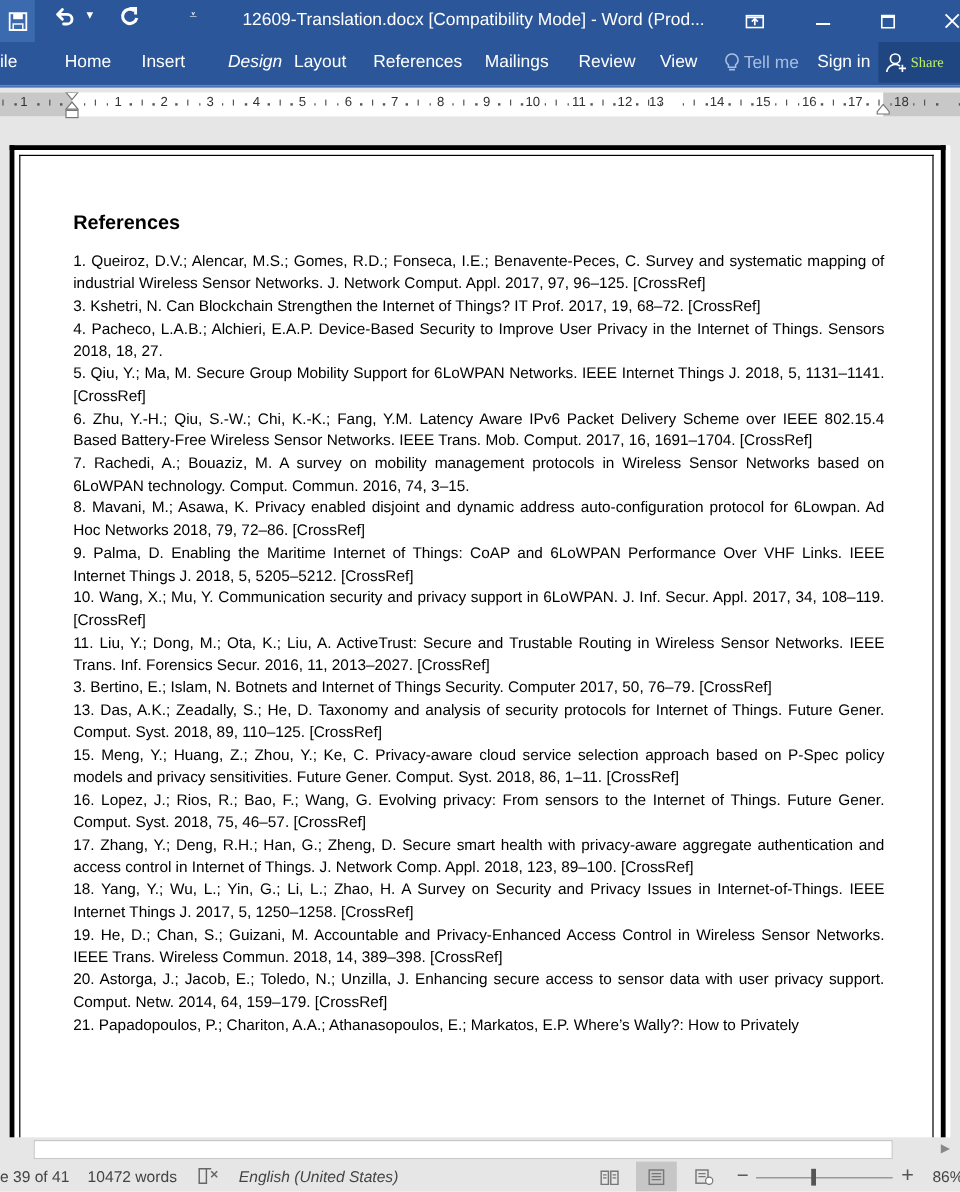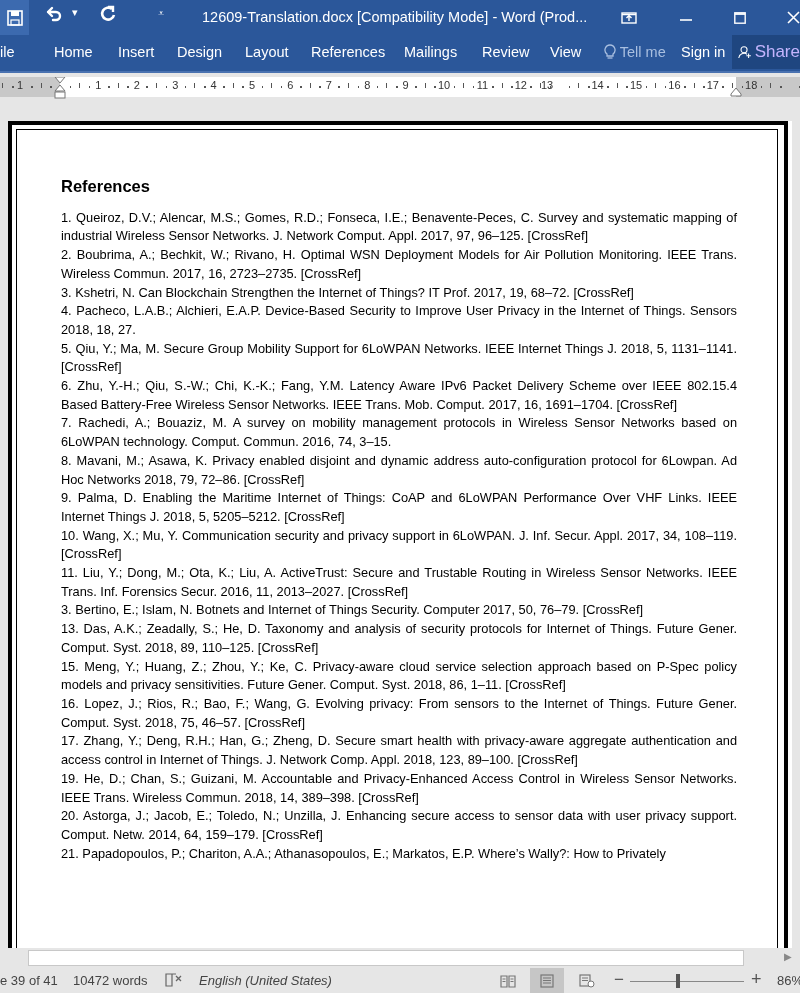--- a/index.html
+++ b/index.html
@@ -86,42 +86,42 @@
     <svg width="13" height="13" viewBox="0 0 13 13">
         <path d="M1 1 L12 12 M12 1 L1 12" stroke="#fff" stroke-width="1.6"></path>
       </svg>
   </div>
 </div>
 
 <div class="ribbon-tabs">
   <span class="tab" style="left:0px;">ile</span>
   <span class="tab" style="left:54px;">Home</span>
   <span class="tab" style="left:118px;">Insert</span>
-  <span class="tab" style="left:177px;">Design</span>
+  <span class="tab" style="left:190px;font-style:italic;">Design</span>
   <span class="tab" style="left:245px;">Layout</span>
   <span class="tab" style="left:311px;">References</span>
   <span class="tab" style="left:404px;">Mailings</span>
   <span class="tab" style="left:482px;">Review</span>
   <span class="tab" style="left:550px;">View</span>
   <span class="tab dim" style="left:604px;">
     <svg width="12" height="16" viewBox="0 0 12 16" style="vertical-align:-3px;">
         <path d="M6 1 a5 5 0 0 1 3 9 v2 h-6 v-2 a5 5 0 0 1 3 -9z" fill="none" stroke="#a9bfe0" stroke-width="1.3"></path>
         <line x1="3.5" y1="14" x2="8.5" y2="14" stroke="#a9bfe0" stroke-width="1.3"></line>
       </svg>
     <span>Tell me</span>
   </span>
   <span class="tab" style="left:681px;">Sign in</span>
 </div>
 <div class="share">
   <svg width="18" height="18" viewBox="0 0 18 18">
       <circle cx="8" cy="6" r="4" fill="none" stroke="#fff" stroke-width="1.4"></circle>
       <path d="M1 17 a7 7 0 0 1 11 -5" fill="none" stroke="#fff" stroke-width="1.4"></path>
       <path d="M14 11 v6 M11 14 h6" stroke="#fff" stroke-width="1.4"></path>
     </svg>
-  <span style="color:#c4b5fd;font-size:17px;margin-left:3px;">Share</span>
+  <span style="color:#bef264;font-size:12px;margin-left:3px;font-family:Liberation Serif, serif;">Share</span>
 </div>
 
 <div class="ruler">
   <div class="ruler-strip">
     <div class="shade-l"></div>
     <div class="shade-r"></div>
   </div>
   <div class="ruler-nums" id="ruler-nums">
     <span style="left:20px;">1</span>
   <span style="left: 98.4px;">1</span>
@@ -221,35 +221,35 @@
   </div>
 
 <div class="doc-area">
   <div class="page">
     <div class="border-outer"></div>
     <div class="border-inner"></div>
     <div class="page-content">
       <div class="heading">References</div>
       <div id="ref-list">
           <div class="ref"> 1. Queiroz, D.V.; Alencar, M.S.; Gomes, R.D.; Fonseca, I.E.; Benavente-Peces, C. Survey and systematic mapping of industrial Wireless Sensor Networks. J. Network Comput. Appl. 2017, 97, 96–125. [CrossRef]</div>
-          <div class="ref">2. Boubrima, A.; Bechkit, W.; Rivano, H. Optimal WSN Deployment Models for Air Pollution Monitoring. IEEE Trans. Wireless Commun. 2017, 16, 2723–2735. [CrossRef]</div>
           <div class="ref">3. Kshetri, N. Can Blockchain Strengthen the Internet of Things? IT Prof. 2017, 19, 68–72. [CrossRef]</div>
           <div class="ref"> 4. Pacheco, L.A.B.; Alchieri, E.A.P. Device-Based Security to Improve User Privacy in the Internet of Things. Sensors 2018, 18, 27.</div>
           <div class="ref">5. Qiu, Y.; Ma, M. Secure Group Mobility Support for 6LoWPAN Networks. IEEE Internet Things J. 2018, 5, 1131–1141. [CrossRef]</div>
           <div class="ref">6. Zhu, Y.-H.; Qiu, S.-W.; Chi, K.-K.; Fang, Y.M. Latency Aware IPv6 Packet Delivery Scheme over IEEE 802.15.4 Based Battery-Free Wireless Sensor Networks. IEEE Trans. Mob. Comput. 2017, 16, 1691–1704. [CrossRef]</div>
           <div class="ref">7. Rachedi, A.; Bouaziz, M. A survey on mobility management protocols in Wireless Sensor Networks based on 6LoWPAN technology. Comput. Commun. 2016, 74, 3–15.</div>
           <div class="ref">8. Mavani, M.; Asawa, K. Privacy enabled disjoint and dynamic address auto-configuration protocol for 6Lowpan. Ad Hoc Networks 2018, 79, 72–86. [CrossRef]</div>
           <div class="ref">9. Palma, D. Enabling the Maritime Internet of Things: CoAP and 6LoWPAN Performance Over VHF Links. IEEE Internet Things J. 2018, 5, 5205–5212. [CrossRef]</div>
           <div class="ref">10. Wang, X.; Mu, Y. Communication security and privacy support in 6LoWPAN. J. Inf. Secur. Appl. 2017, 34, 108–119. [CrossRef]</div>
           <div class="ref">11. Liu, Y.; Dong, M.; Ota, K.; Liu, A. ActiveTrust: Secure and Trustable Routing in Wireless Sensor Networks. IEEE Trans. Inf. Forensics Secur. 2016, 11, 2013–2027. [CrossRef]</div>
           <div class="ref">3. Bertino, E.; Islam, N. Botnets and Internet of Things Security. Computer 2017, 50, 76–79. [CrossRef]</div>
           <div class="ref">13. Das, A.K.; Zeadally, S.; He, D. Taxonomy and analysis of security protocols for Internet of Things. Future Gener. Comput. Syst. 2018, 89, 110–125. [CrossRef]</div>
           <div class="ref"> 15. Meng, Y.; Huang, Z.; Zhou, Y.; Ke, C. Privacy-aware cloud service selection approach based on P-Spec policy models and privacy sensitivities. Future Gener. Comput. Syst. 2018, 86, 1–11. [CrossRef]</div>
           <div class="ref">16. Lopez, J.; Rios, R.; Bao, F.; Wang, G. Evolving privacy: From sensors to the Internet of Things. Future Gener. Comput. Syst. 2018, 75, 46–57. [CrossRef]</div>
           <div class="ref">17. Zhang, Y.; Deng, R.H.; Han, G.; Zheng, D. Secure smart health with privacy-aware aggregate authentication and access control in Internet of Things. J. Network Comp. Appl. 2018, 123, 89–100. [CrossRef]</div>
+          <div class="ref">18. Yang, Y.; Wu, L.; Yin, G.; Li, L.; Zhao, H. A Survey on Security and Privacy Issues in Internet-of-Things. IEEE Internet Things J. 2017, 5, 1250–1258. [CrossRef]</div>
           <div class="ref">19. He, D.; Chan, S.; Guizani, M. Accountable and Privacy-Enhanced Access Control in Wireless Sensor Networks. IEEE Trans. Wireless Commun. 2018, 14, 389–398. [CrossRef]</div>
           <div class="ref">20. Astorga, J.; Jacob, E.; Toledo, N.; Unzilla, J. Enhancing secure access to sensor data with user privacy support. Comput. Netw. 2014, 64, 159–179. [CrossRef]</div>
           <div class="ref">21. Papadopoulos, P.; Chariton, A.A.; Athanasopoulos, E.; Markatos, E.P. Where’s Wally?: How to Privately</div>
         </div>
     </div>
   </div>
 </div>
 
 <div class="hscroll">
   <div class="track"></div>

